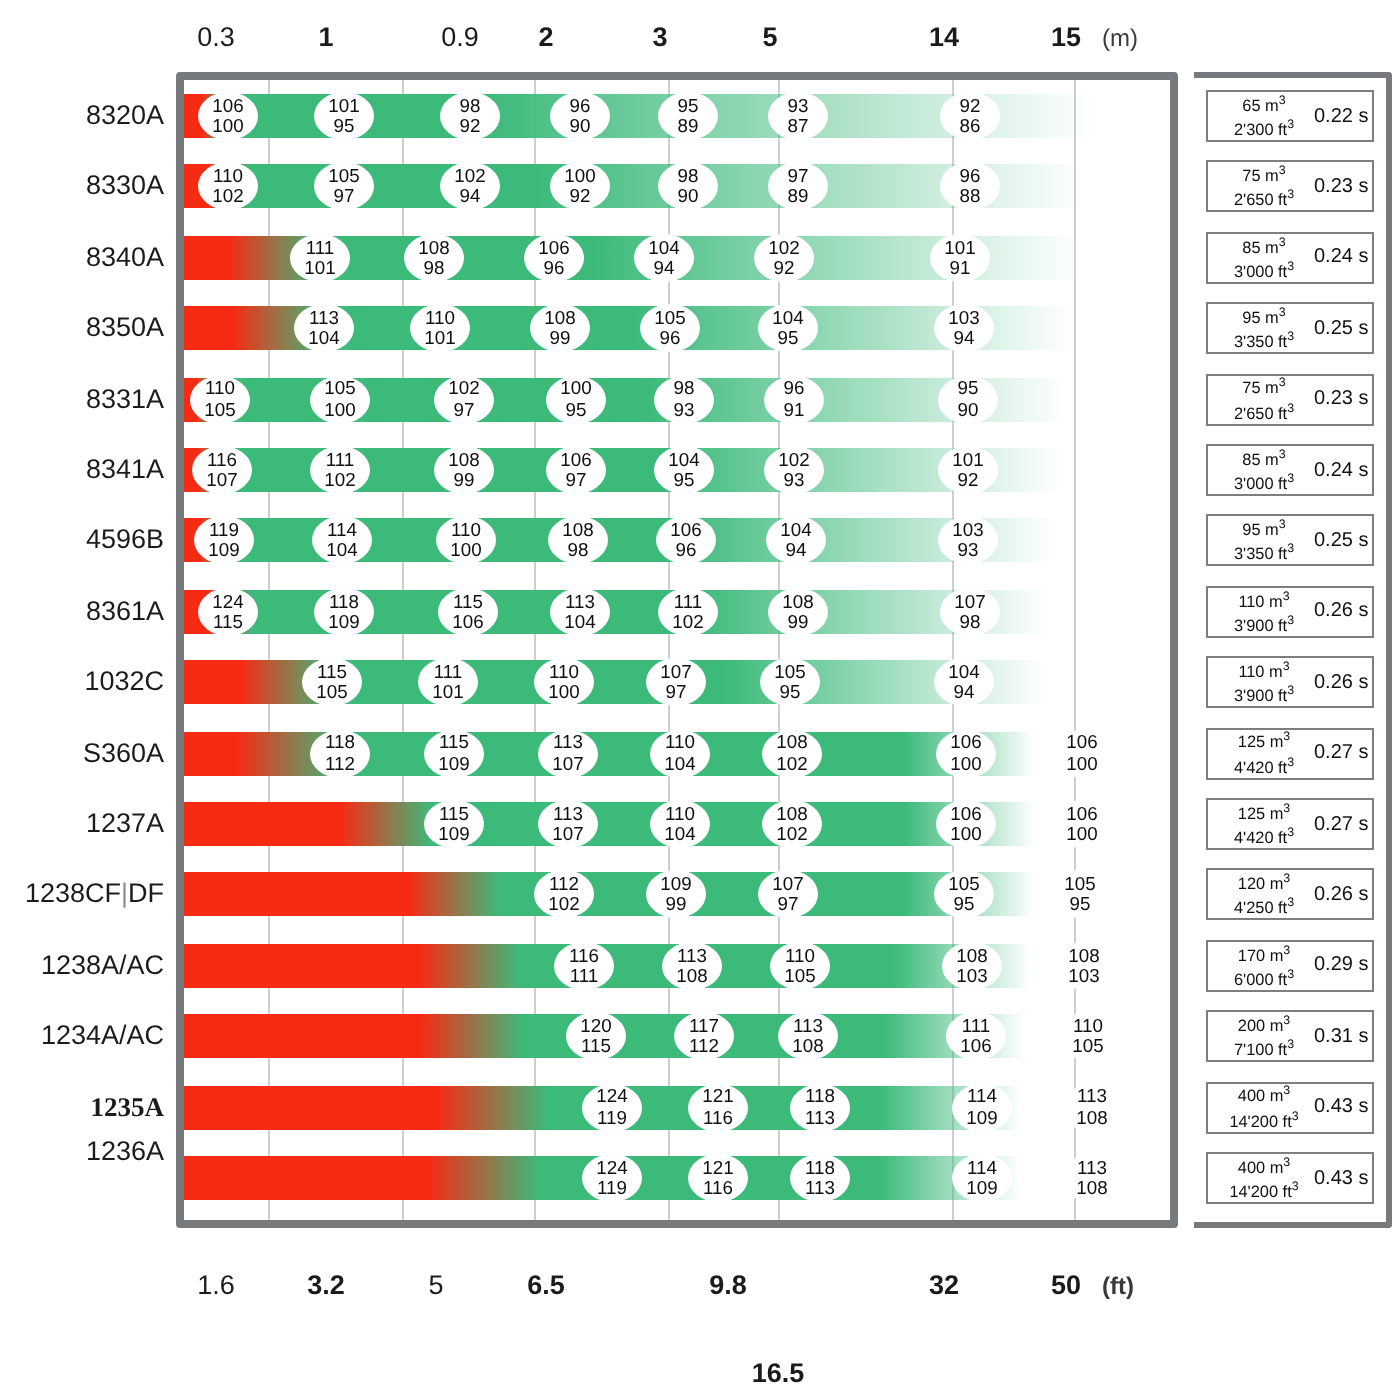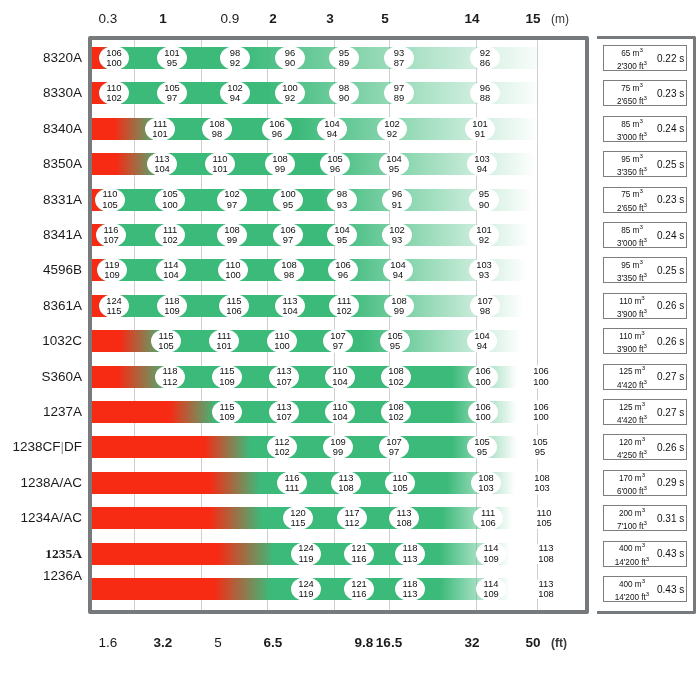--- a/index.html
+++ b/index.html
@@ -714,19 +714,19 @@
       <div class="rowlabel bold" style="top: 545.6px; font-family: Liberation Serif, serif;">1235A</div>
       <div class="rowlabel" style="top: 568px;">1236A</div>
     </div>
 
   <div class="axis bottom" id="axis-bottom">
       <div class="tick" style="left: 108px; text-align: right;">1.6</div>
       <div class="tick b" style="left: 163px;">3.2</div>
       <div class="tick" style="left: 218px;">5</div>
       <div class="tick b" style="left: 273px;">6.5</div>
       <div class="tick b" style="left: 320px; margin-left: 44px;">9.8</div>
-      <div class="tick b" style="left: 389px;">16.5</div>
+      <div class="tick b" style="left: 389px; margin-top: 44px;">16.5</div>
       <div class="tick b" style="left: 472px;">32</div>
       <div class="tick b" style="left: 533px;">50</div>
       <div class="unit" style="left: 551px; font-weight: bold;">(ft)</div>
     </div>
 
 </div>
 
 </body></html>

